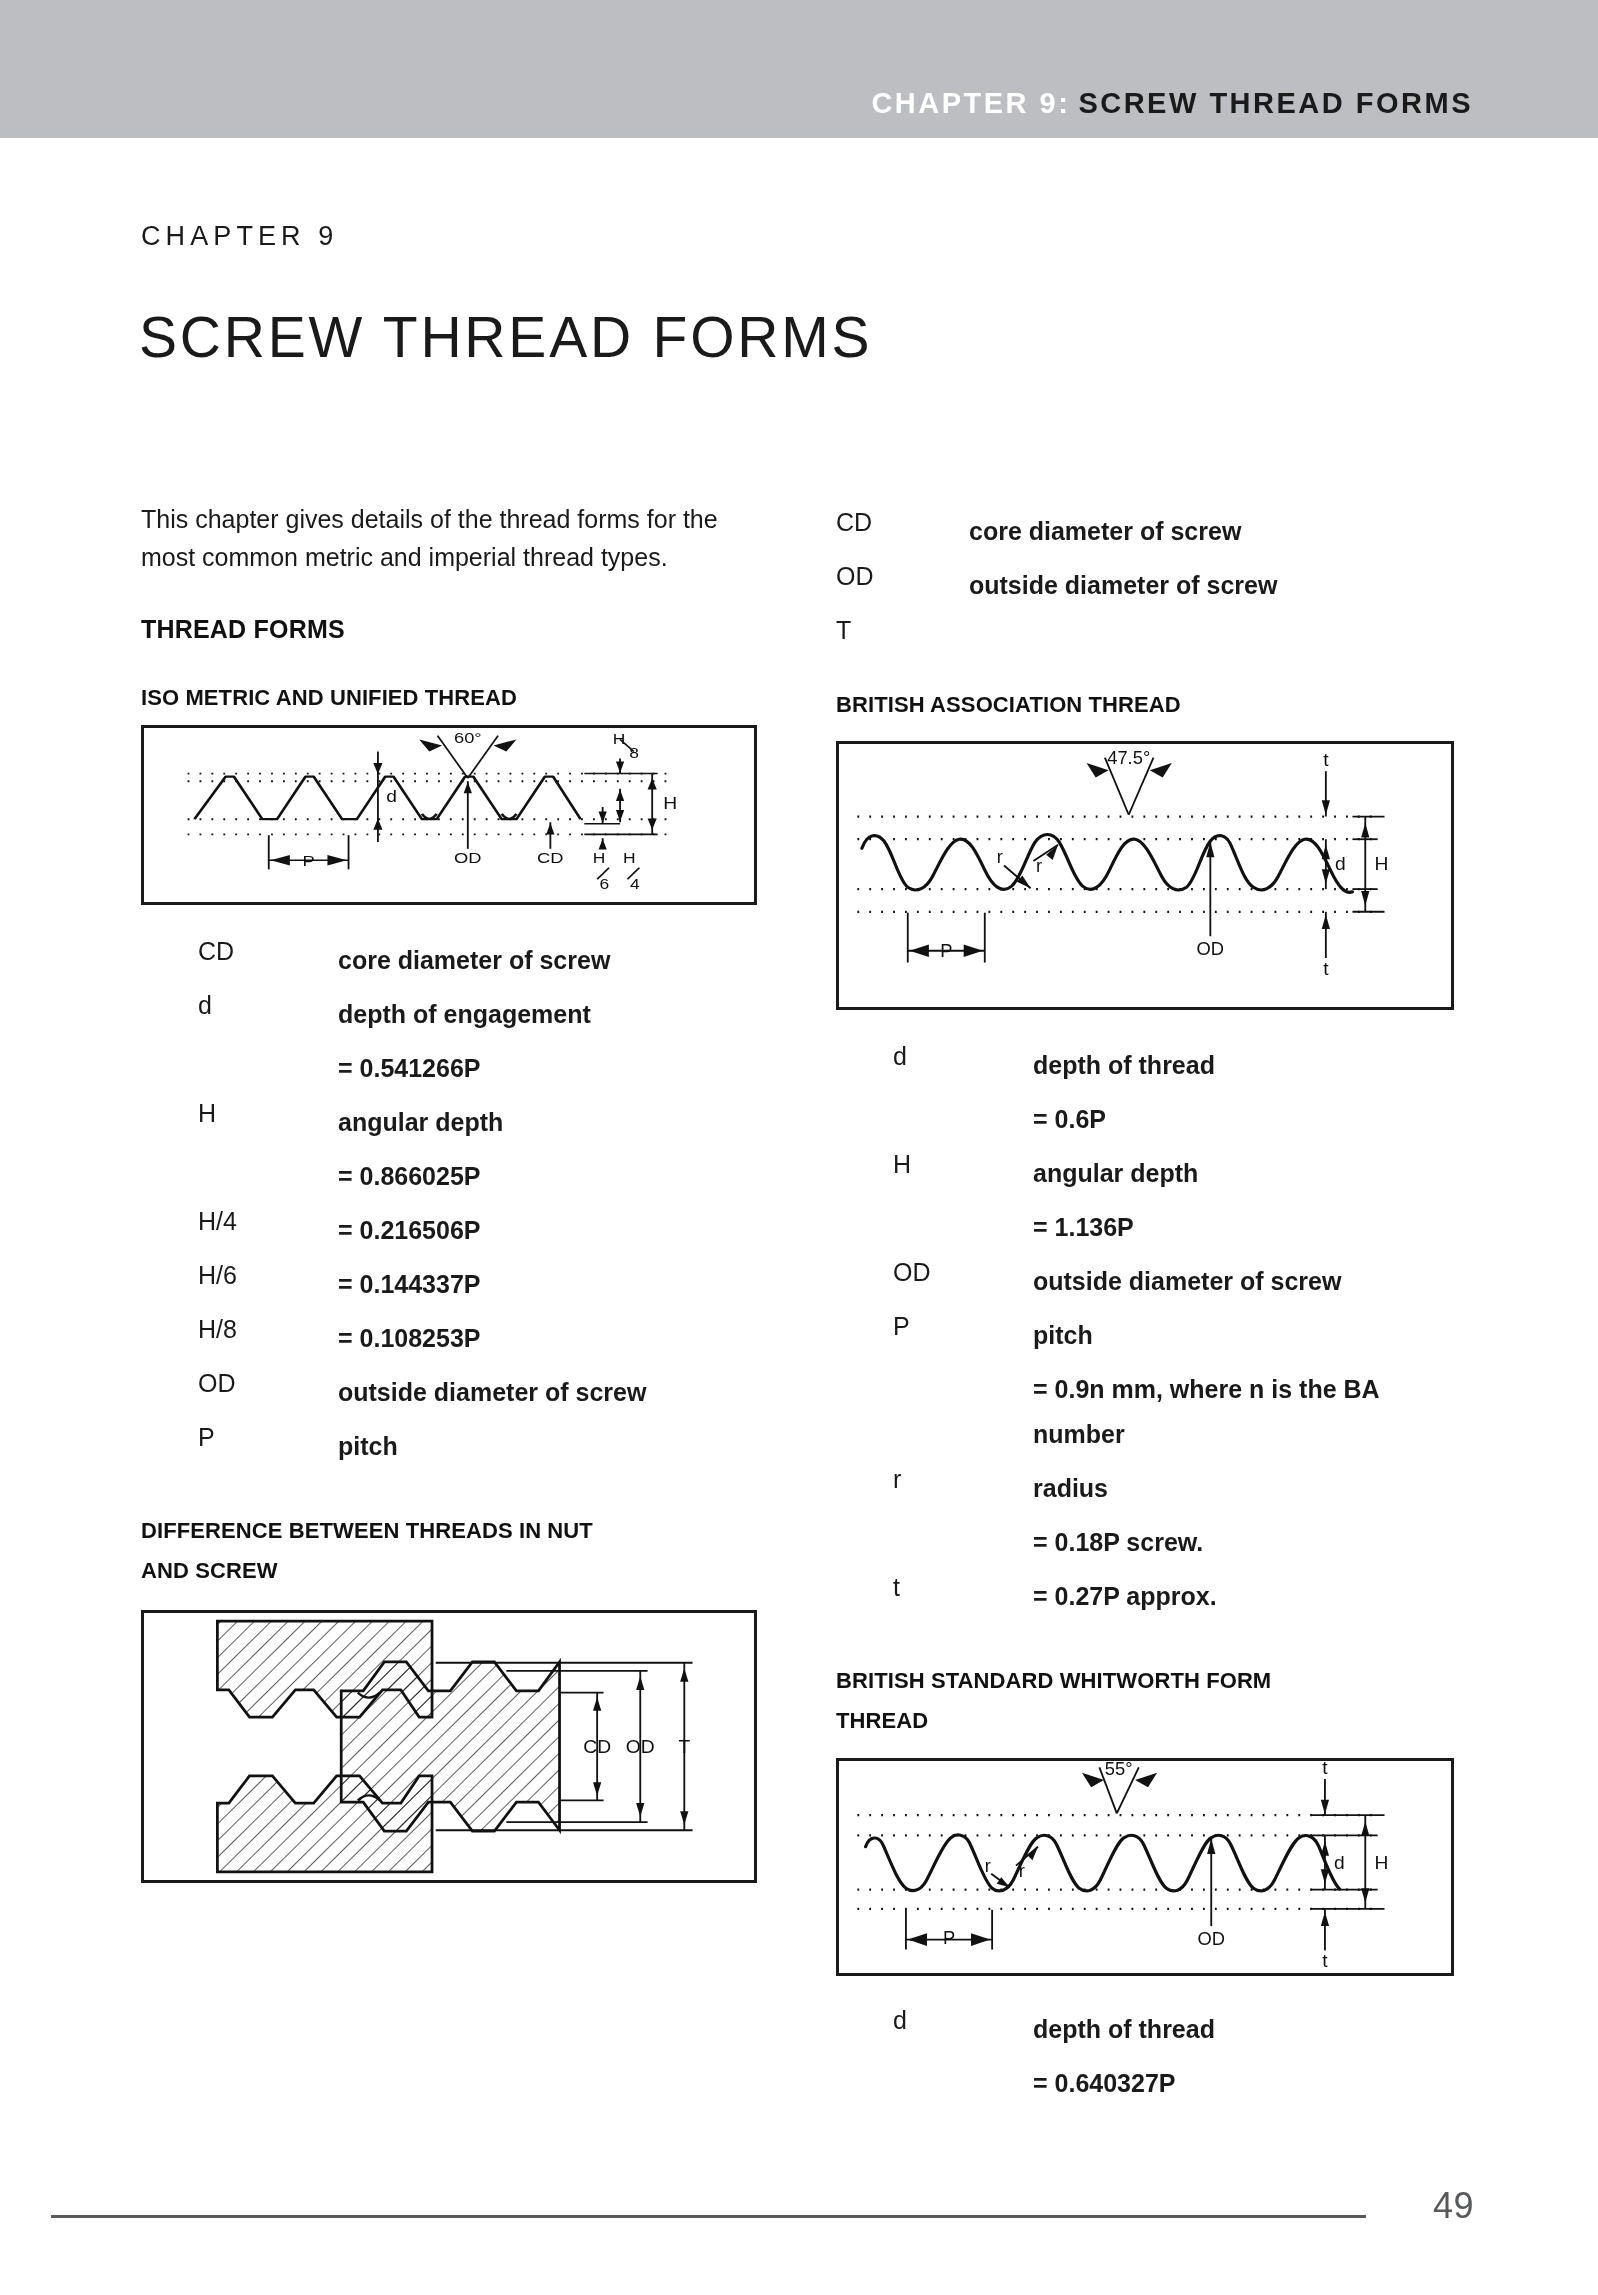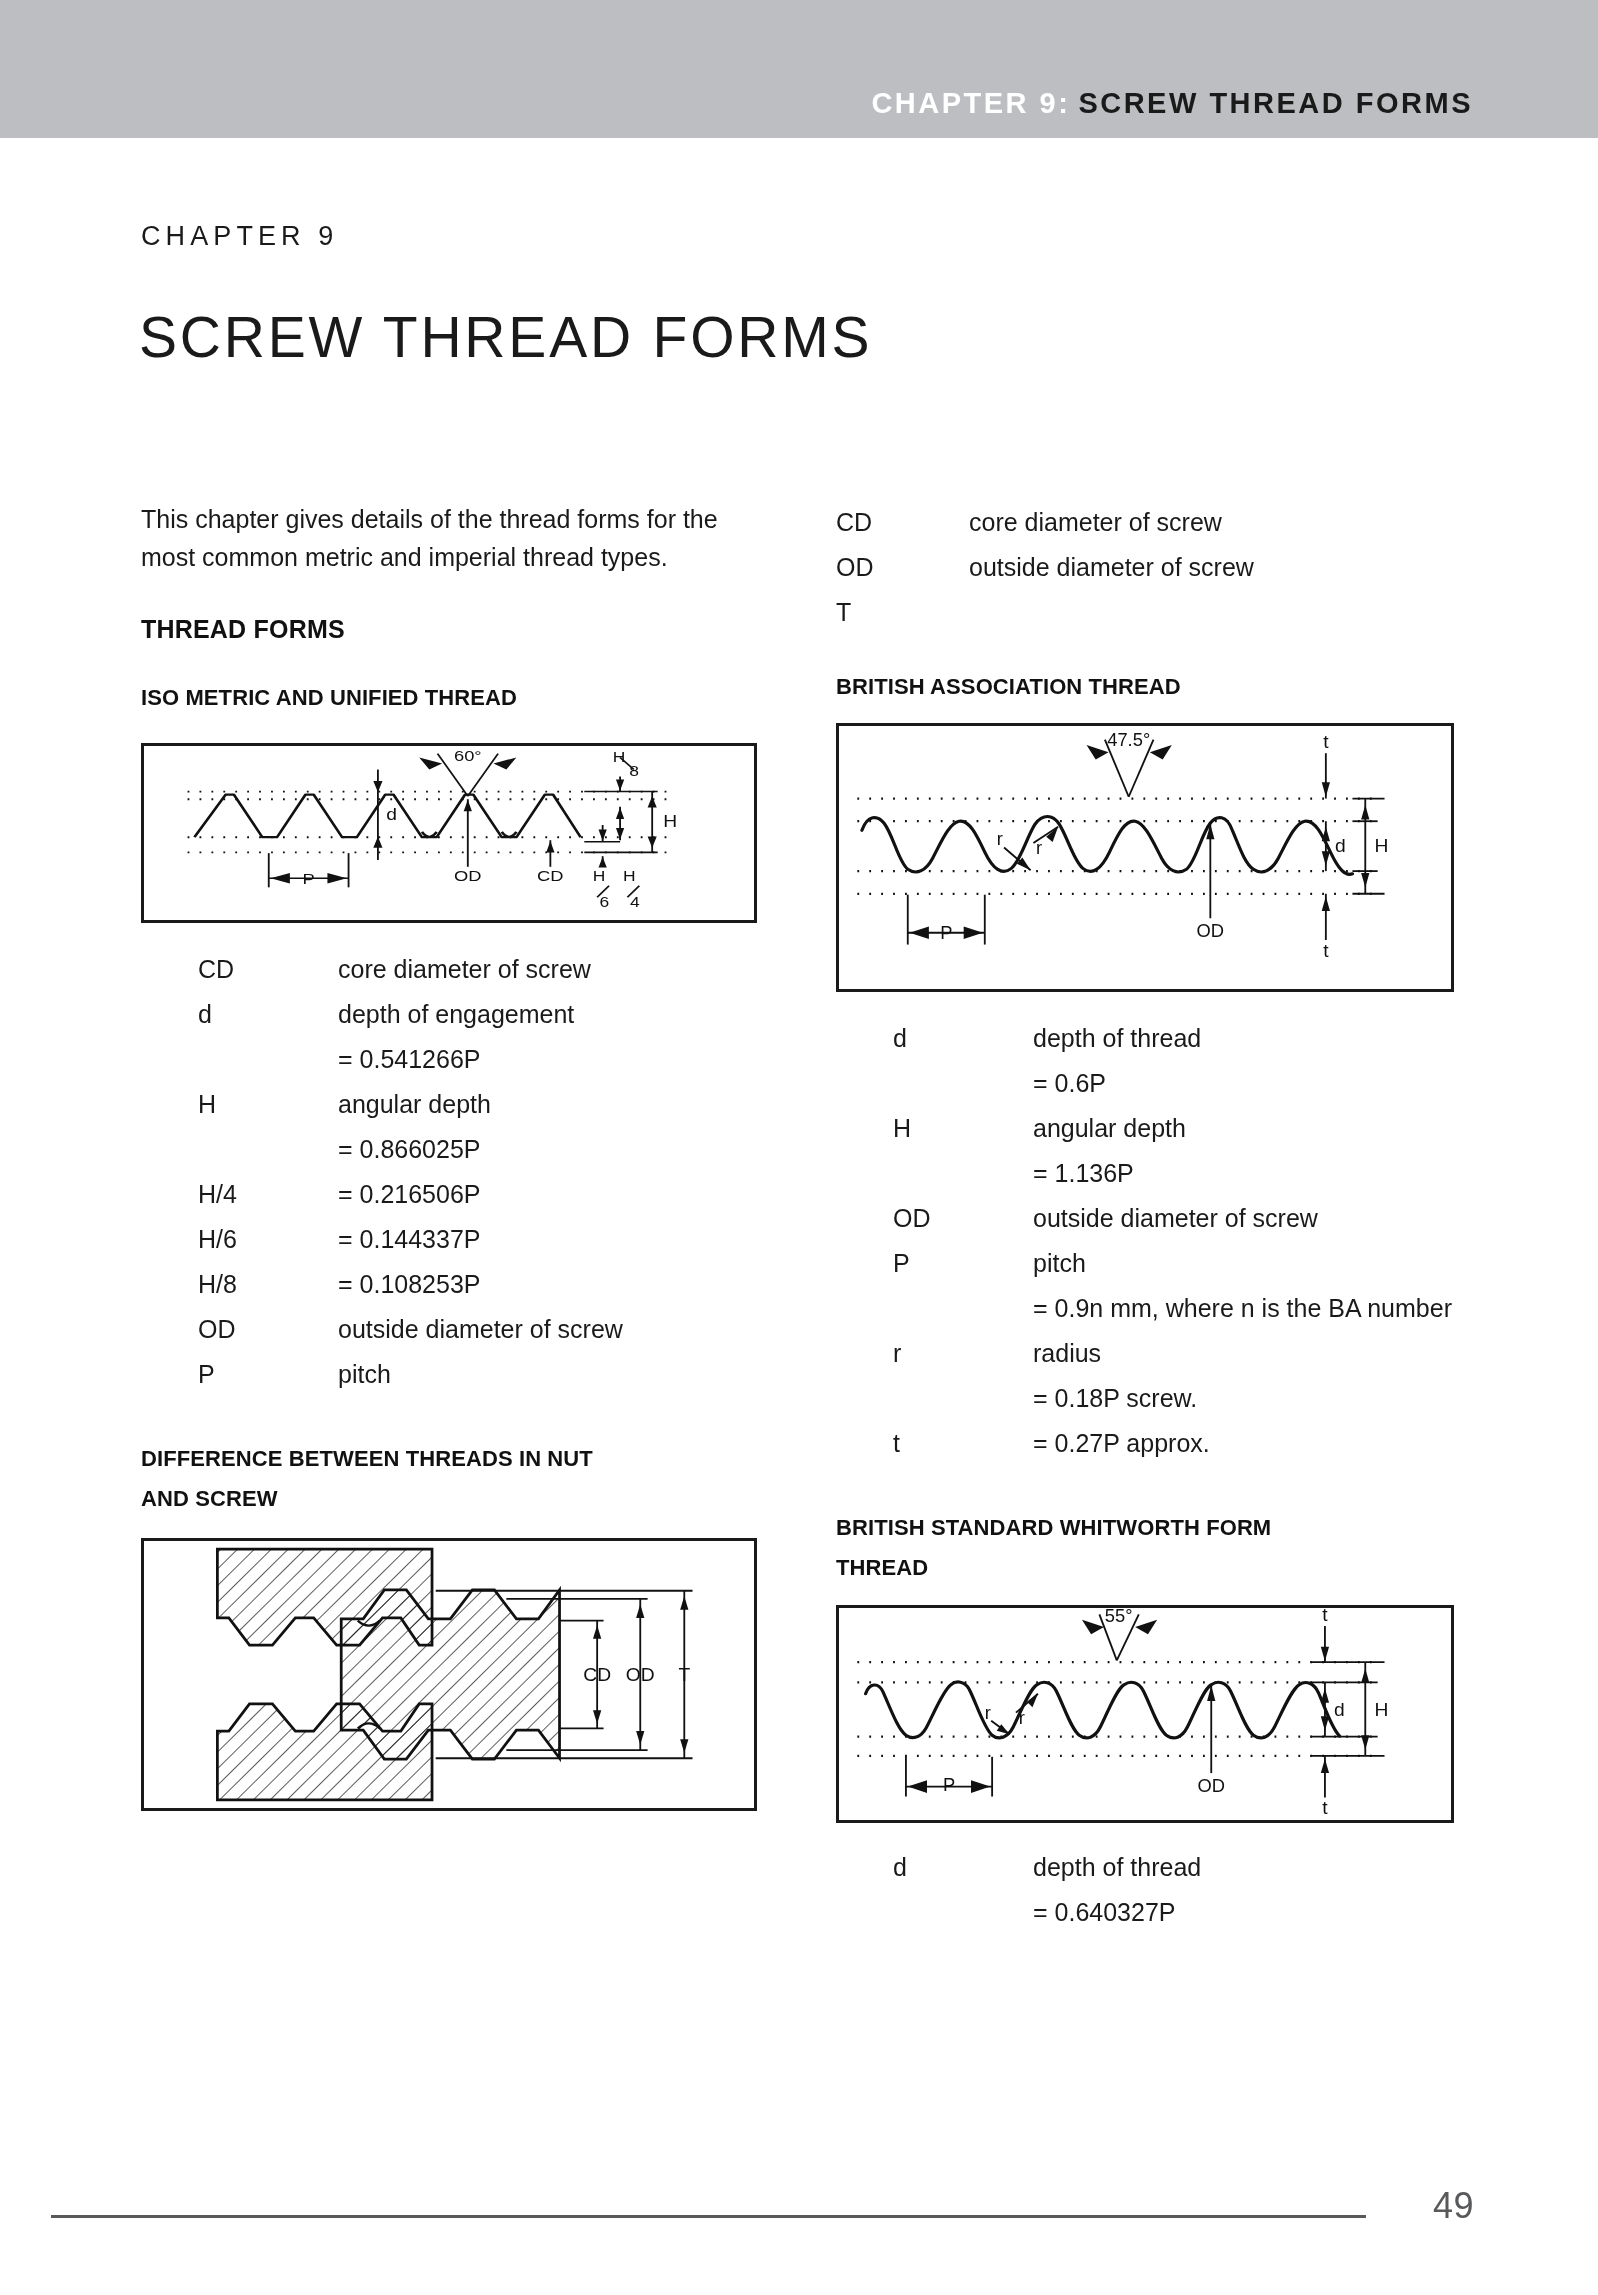--- a/index.html
+++ b/index.html
@@ -64,21 +64,21 @@
   }
   h3.sub-head.tight{ margin-top:42px; }
 
   
   dl.defs{ margin:0; padding:0; }
   dl.defs .def-row{ display:flex; align-items:flex-start; }
   dl.defs .def-term{
     flex:0 0 93px; font-size:25px; line-height:45px; font-weight:400;
   }
   dl.defs .def-desc{
-    flex:1 1 auto; font-size:25px; line-height:45px; font-weight:400;
+    flex:1 1 auto; font-size:25px; line-height:45px; font-weight:700;margin-top:9px;
   }
   dl.defs.indented{ margin-left:57px; }
   dl.defs.indented .def-term{ flex:0 0 100px; }
 
   
   .figure-box{
     border:3.2px solid #1a1a1a;
     background:#ffffff;
     margin-top:18.5px;
   }
@@ -111,21 +111,21 @@
 <h1 id="chapter-title">SCREW THREAD FORMS</h1>
 
 <div id="col-left">
 
   <p class="body-para">This chapter gives details of the thread forms for the most common metric and imperial thread types.</p>
 
   <h2 class="sect-head">THREAD FORMS</h2>
 
   <h3 class="sub-head">ISO METRIC AND UNIFIED THREAD</h3>
 
-  <div class="figure-box" style="width:616px;height:180px;margin-top:25px;">
+  <div class="figure-box" style="width:616px;height:180px;margin-top:7px;">
     <svg viewBox="0 0 1330 458" preserveAspectRatio="none">
 
       <g stroke="#111" stroke-width="5" stroke-linecap="butt">
         <line x1="95" y1="120" x2="1145" y2="120" stroke-dasharray="4 22"></line>
         <line x1="95" y1="140" x2="1145" y2="140" stroke-dasharray="4 22"></line>
         <line x1="95" y1="240" x2="1145" y2="240" stroke-dasharray="4 22"></line>
         <line x1="95" y1="280" x2="1145" y2="280" stroke-dasharray="4 22"></line>
       </g>
 
       <g fill="none" stroke="#111" stroke-width="6" stroke-linejoin="round">

